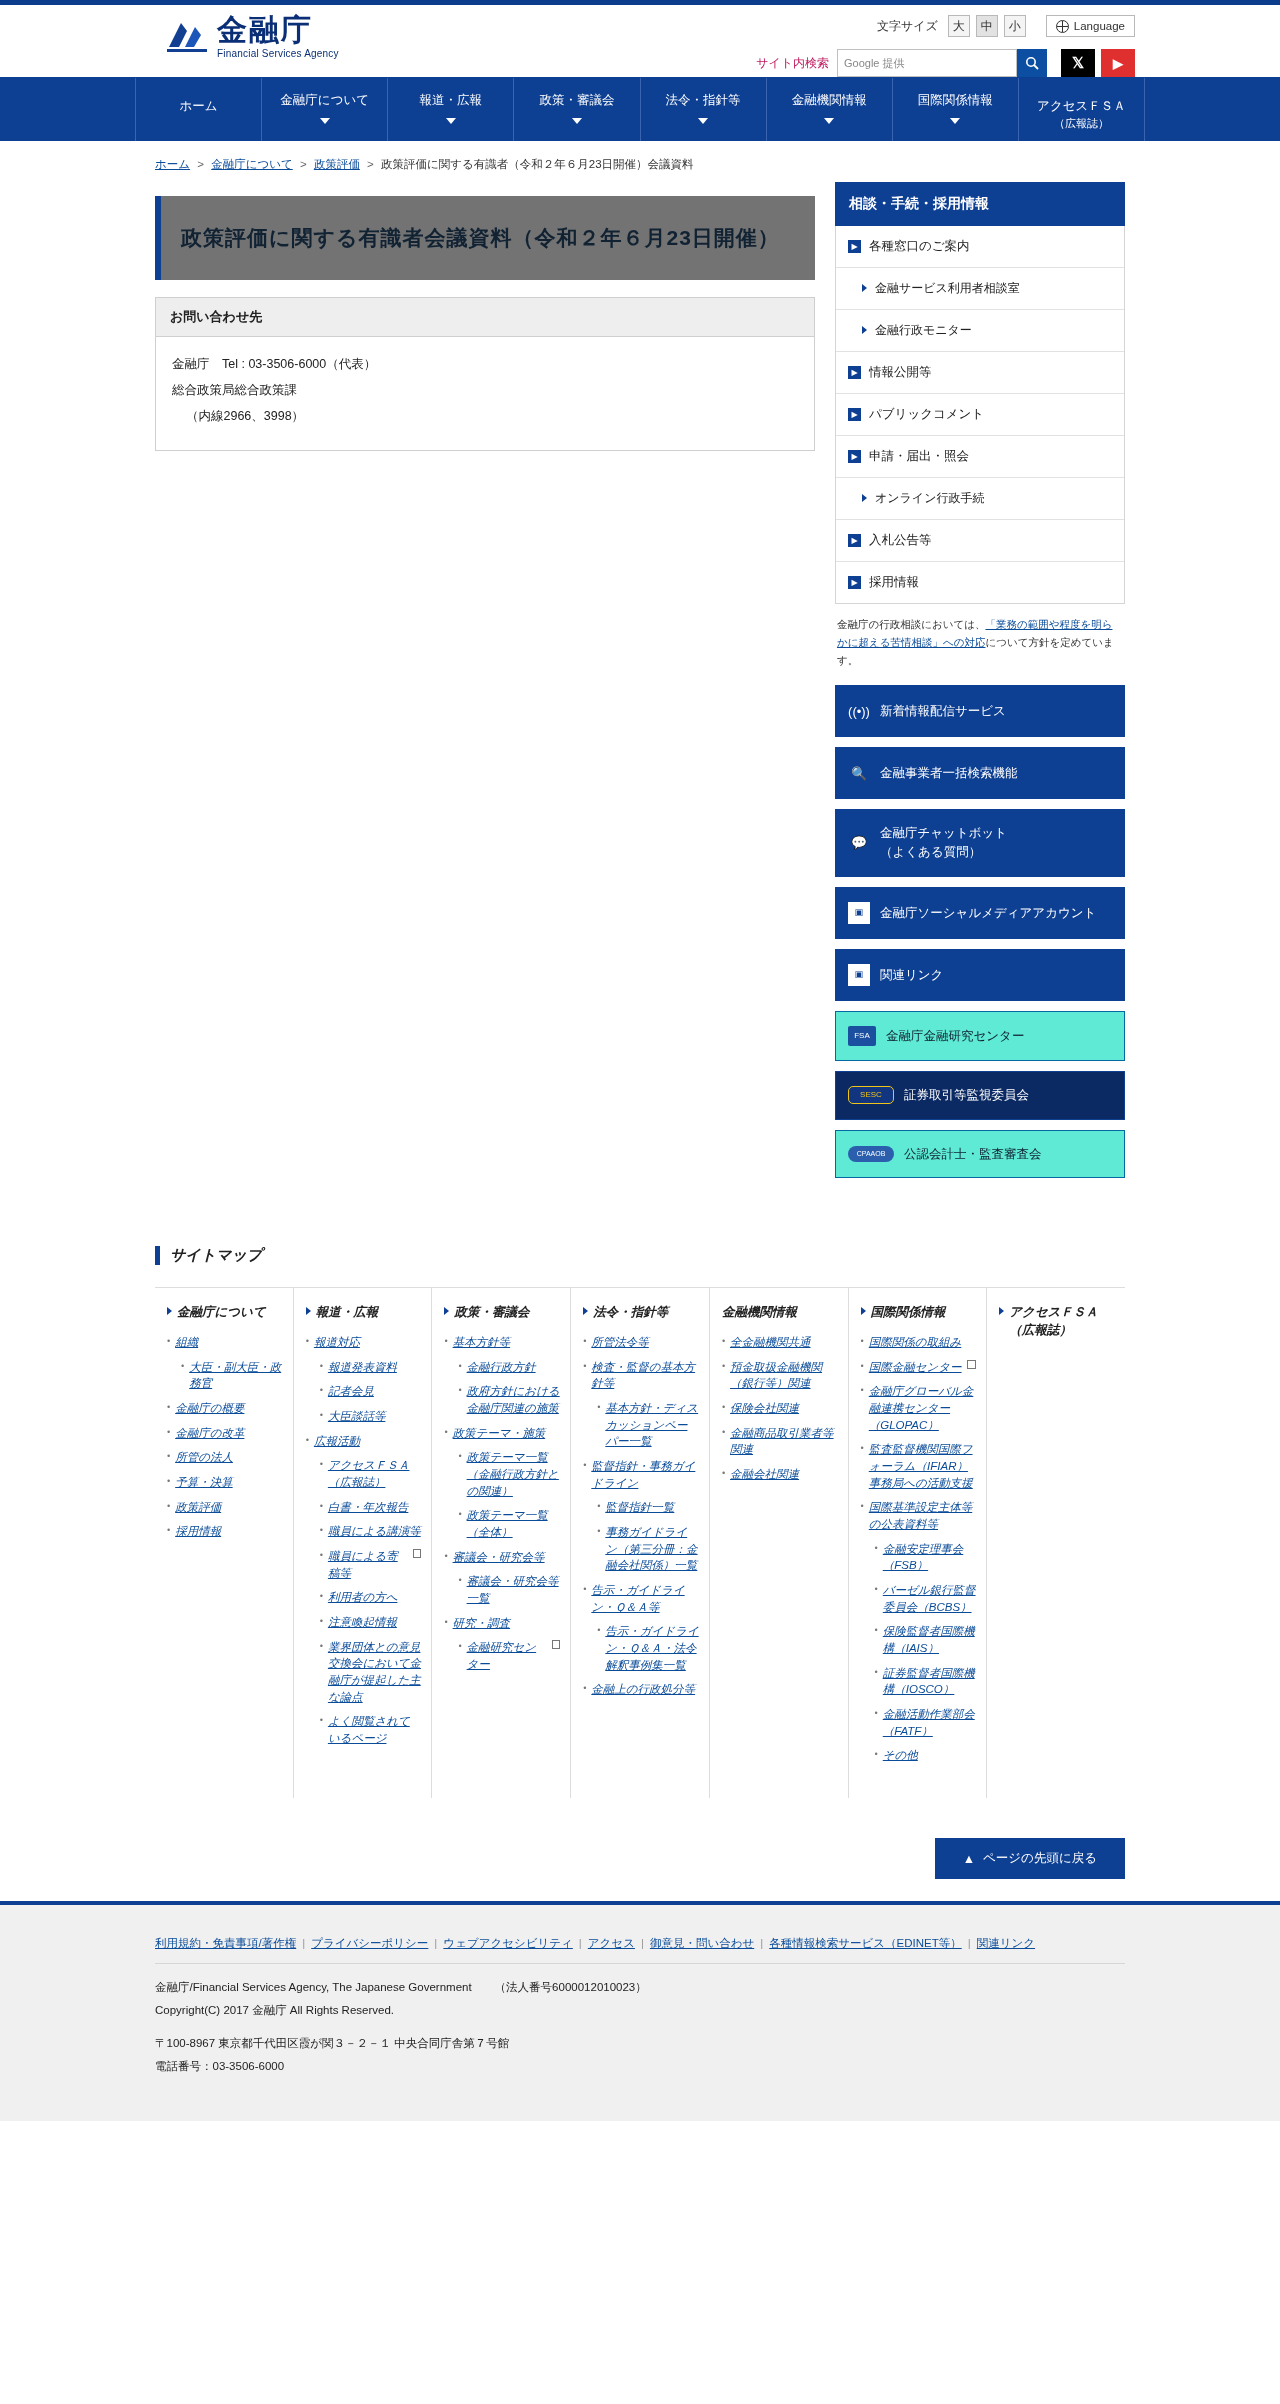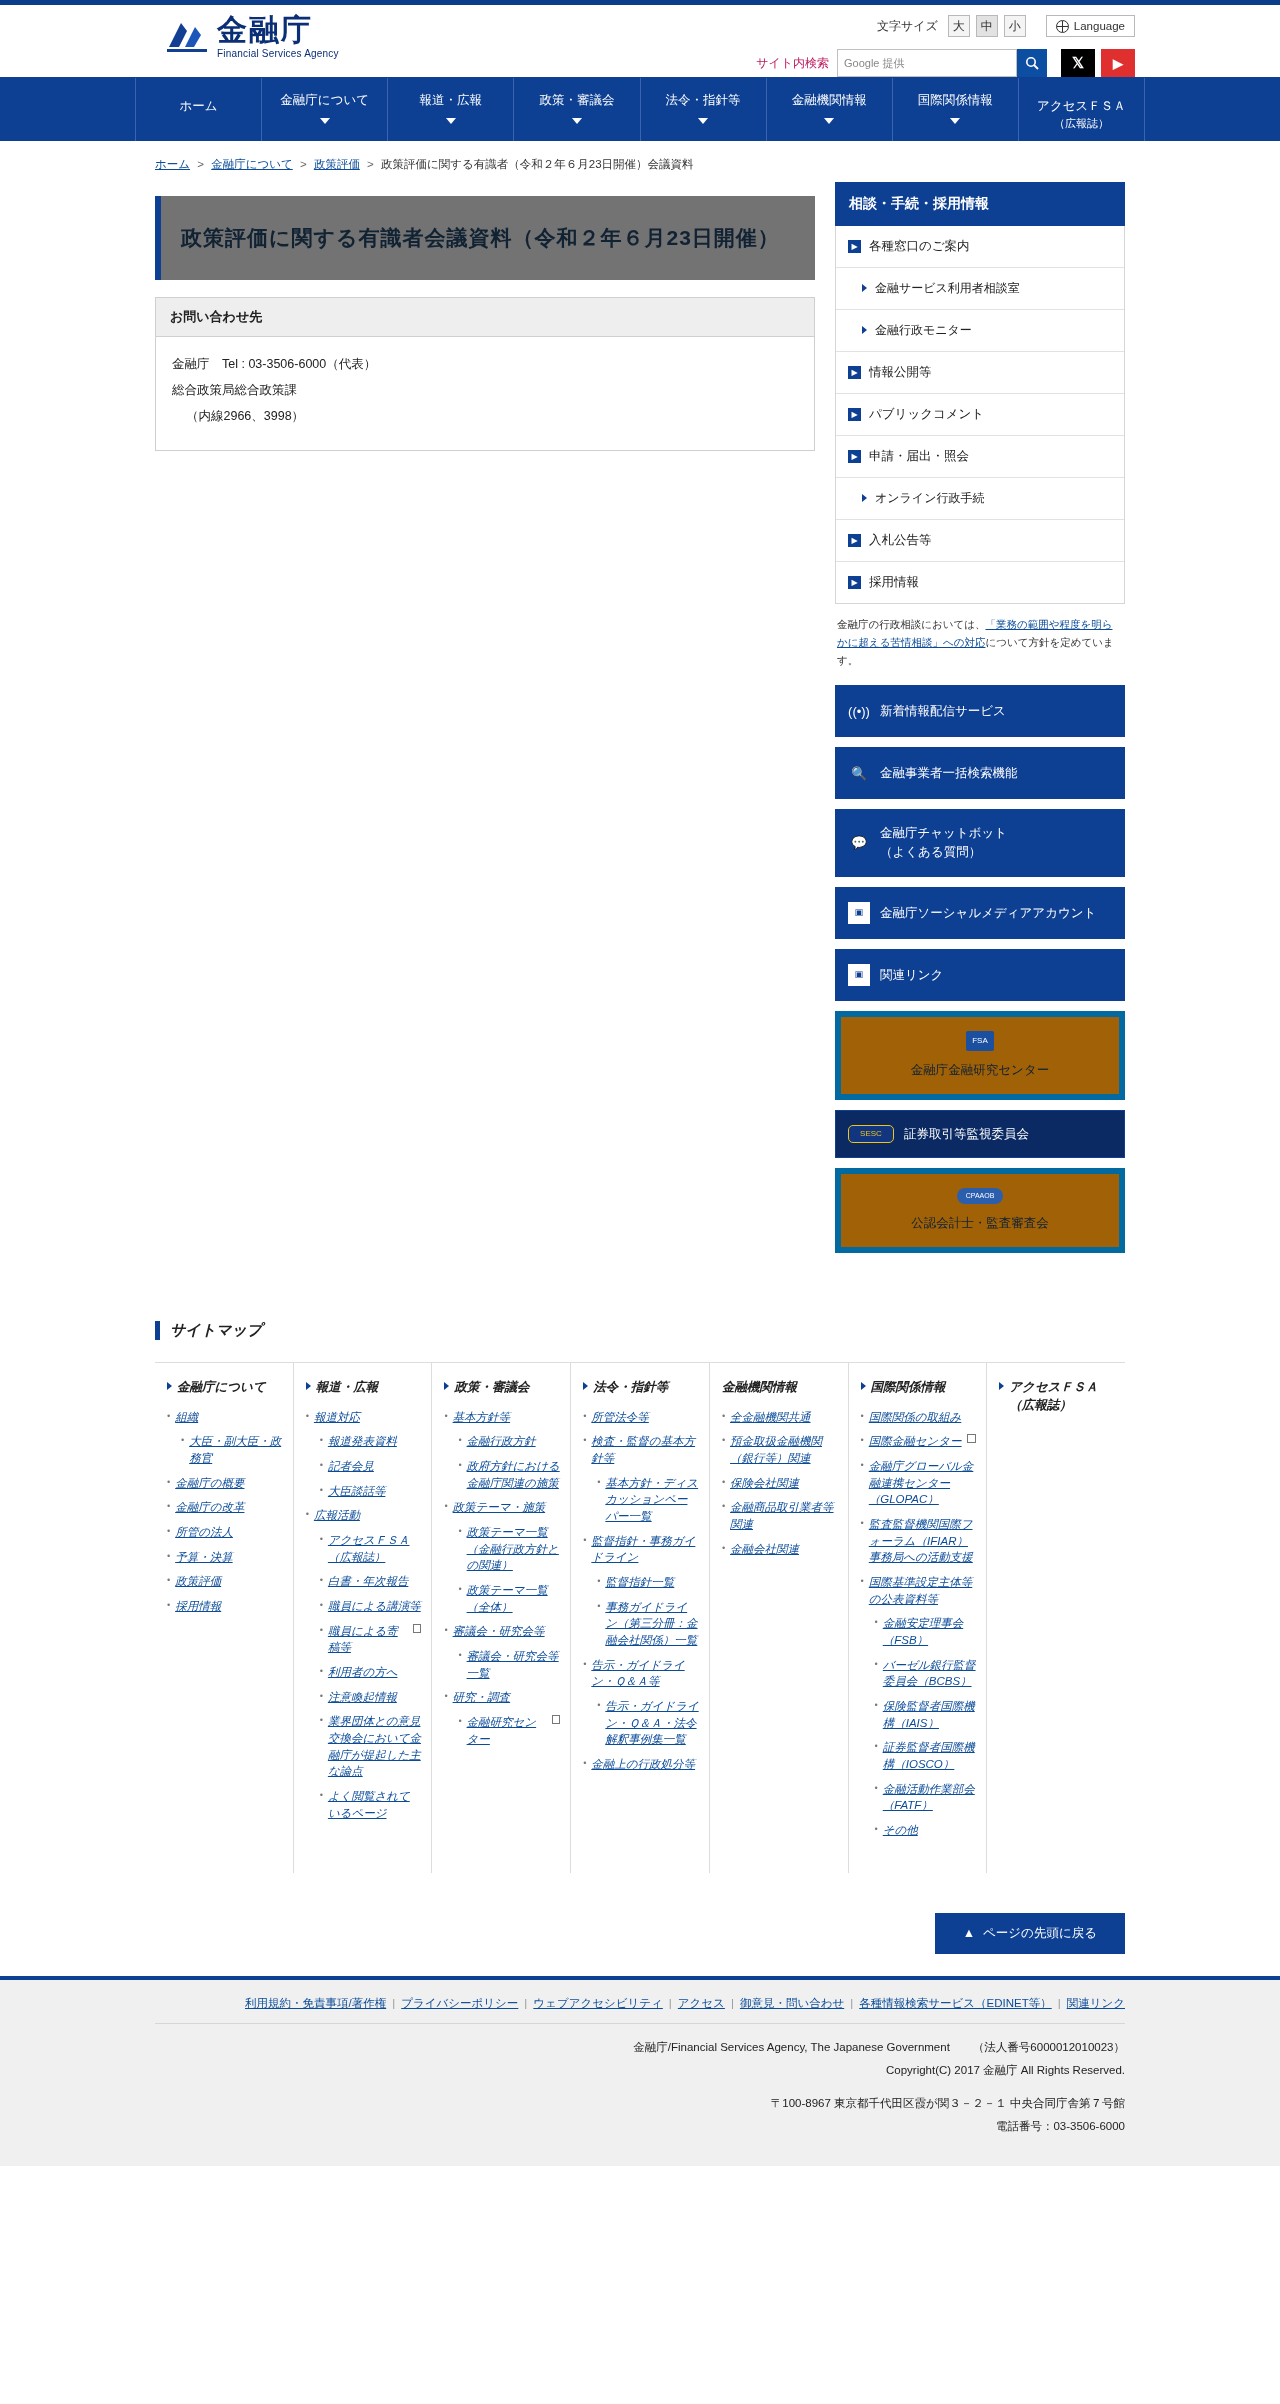--- a/index.html
+++ b/index.html
@@ -101,21 +101,21 @@
   .side-li:last-child { border-bottom:none; }
   .side-li.sub { padding-left:26px; font-size:12px; }
   .blue-sq { width:13px; height:13px; background:#0d3f93; color:#fff; font-size:8px; display:inline-flex; align-items:center; justify-content:center; flex:0 0 auto; }
   .tri { width:0;height:0;border-left:5px solid #0d3f93;border-top:4px solid transparent;border-bottom:4px solid transparent; flex:0 0 auto;}
   .side-note { font-size:10.5px; line-height:1.7; color:#333; margin:12px 2px 16px; }
   .side-note a { color:#0b4c99; }
   .banner {
     border:1px solid #0d3f93; background:#0d3f93; color:#fff; font-size:12.5px;
     padding:14px 12px; display:flex; align-items:center; gap:10px; margin-bottom:10px; line-height:1.5;
   }
-  .banner.white { background:#a16207; color:#123; border:6px solid #0369a1;flex-direction:column; }
+  .banner.white { background:#5eead4; color:#123; border:1px solid #0369a1; }
   .banner.dark { background:#0b2a63; }
   .bnr-ico { width:22px; height:22px; flex:0 0 auto; display:flex; align-items:center; justify-content:center; font-size:13px; }
   .bnr-ico.sq { background:#fff; color:#0d3f93; font-size:9px; }
   .bnr-logo { width:28px; height:20px; background:#1b4fa0; color:#fff; font-size:8px; display:flex; align-items:center; justify-content:center; border-radius:2px; }
   .bnr-oval { width:46px; height:18px; border-radius:5px; background:#12357f; border:1px solid #f0c419; color:#f0c419; font-size:8px; display:flex; align-items:center; justify-content:center; }
   .bnr-cpaaob { width:46px; height:16px; border-radius:8px; background:#2b5fae; color:#fff; font-size:7px; display:flex; align-items:center; justify-content:center; }
 
   
   .sitemap { width:1010px; margin:58px auto 0; padding:0 20px;font-style:italic; }
   .sitemap-title { font-size:15px; font-weight:bold; border-left:5px solid #0d3f93; padding-left:10px; }
@@ -127,21 +127,21 @@
   .sm-l1 { font-size:11.5px; margin:0 0 8px 0; display:flex; gap:5px; align-items:flex-start; line-height:1.45; }
   .sm-l1 .dot { color:#777; font-size:9px; line-height:1.6; }
   .sm-l1 a { color:#0b4c99; }
   .sm-l2 { margin-left:14px; }
   .ext { display:inline-block; width:9px; height:9px; border:1px solid #777; position:relative; top:1px; }
 
   
   .totop-wrap { width:1010px; margin:40px auto 0; padding:0 20px; display:flex; justify-content:flex-end; }
   .totop { background:#0d3f93; color:#fff; font-size:12.5px; padding:12px 28px; display:inline-flex; align-items:center; gap:8px; cursor:pointer; }
   .footer { margin-top:22px; border-top:4px solid #0d3f93; background:#f0f0f0; padding:14px 0 26px; }
-  .footer-inner { width:1010px; margin:2px auto; padding:0 20px;text-align:right; }
+  .footer-inner { width:1010px; margin:17px auto; padding:0 20px; }
   .footer-links { font-size:11.5px; padding-bottom:12px; border-bottom:1px solid #d6d6d6; }
   .footer-links a { color:#0b4c99; }
   .footer-links .bar { color:#999; margin:0 6px; }
   .footer-text { font-size:11.5px; line-height:2; margin-top:12px; color:#222; }
 </style>
 </head>
 <body>
 
 <div class="topbar-accent"></div>
 

